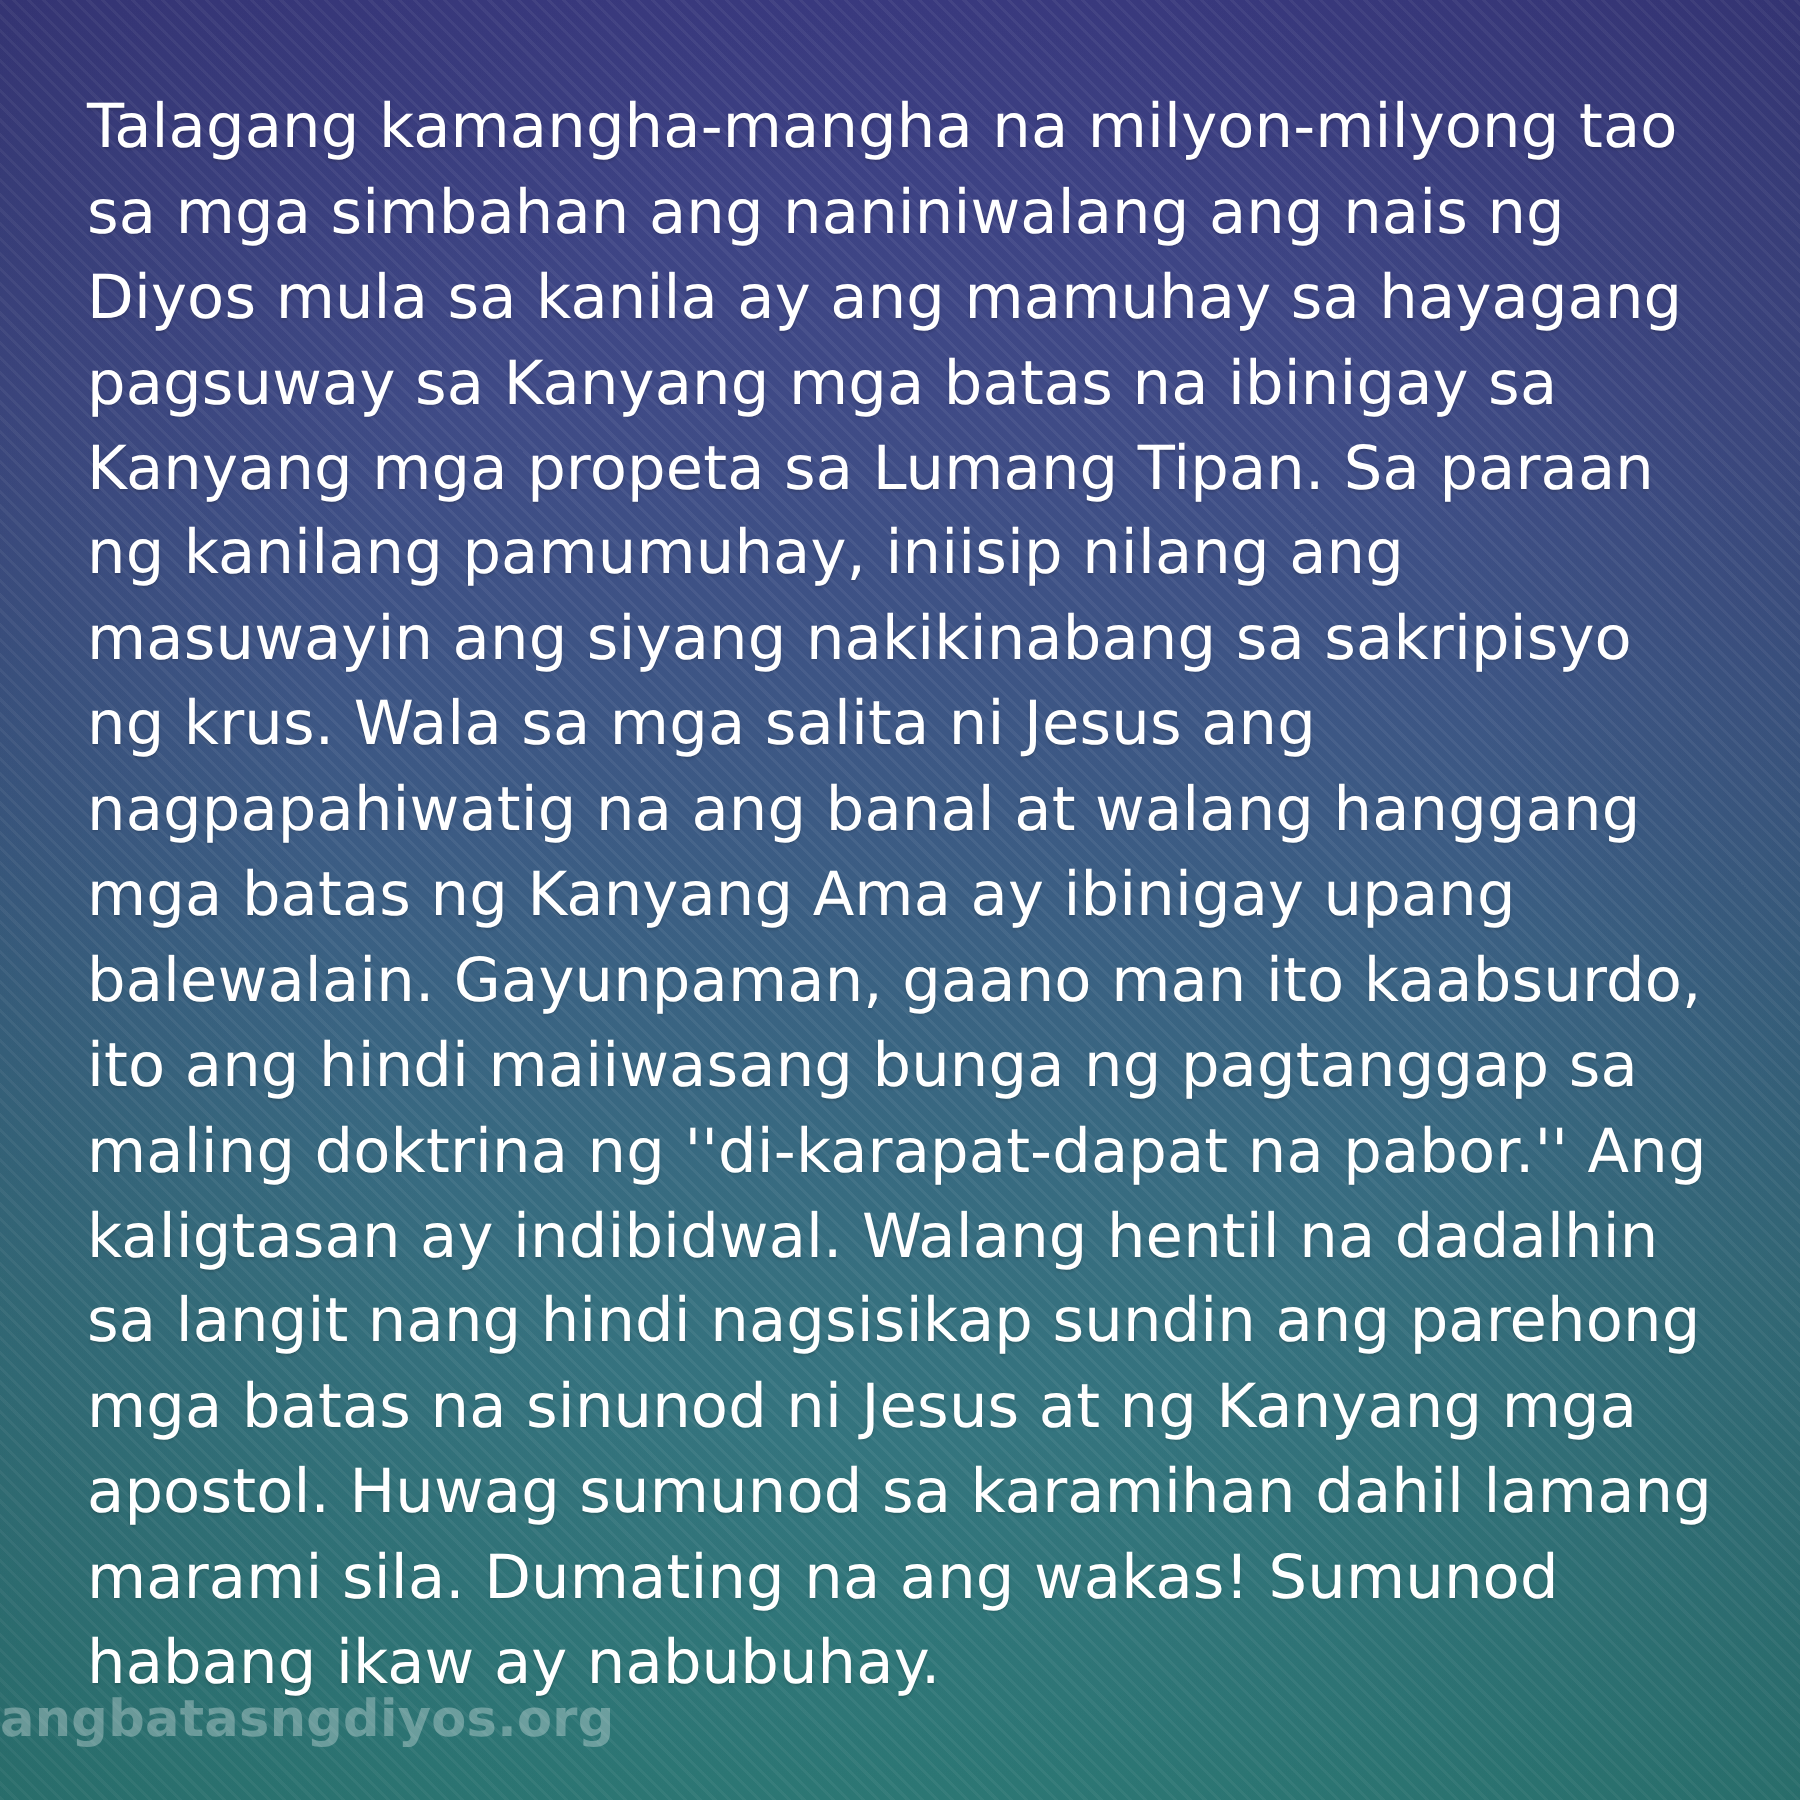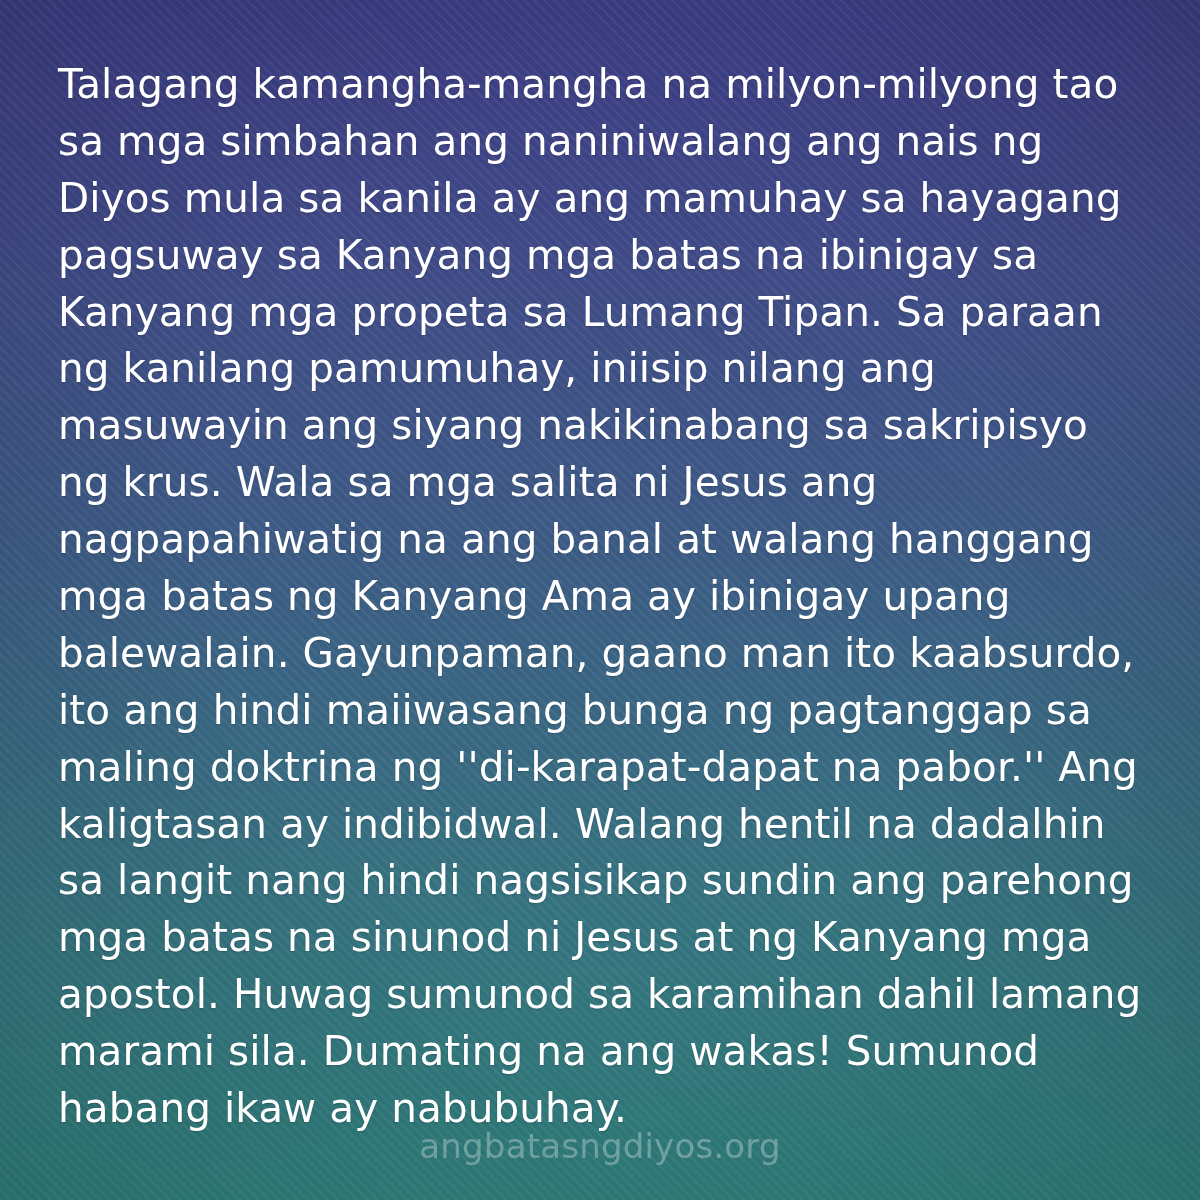--- a/index.html
+++ b/index.html
@@ -67,25 +67,25 @@
   }
 
   .spacer { flex: 1 1 auto; }
 
   #watermark {
     position: absolute;
     z-index: 3;
     left: 0;
     right: 0;
     bottom: 34px;
-    text-align: center;
+    text-align: left;
     color: rgba(255,255,255,0.30);
     font-size: 34px;
     letter-spacing: 0.2px;
-    font-weight: 400;
+    font-weight: 700;
   }
 </style>
 </head>
 <body>
 
 <div id="quote-card">
   <div class="content">
     <div id="quote-text">Talagang kamangha-mangha na milyon-milyong tao sa mga simbahan ang naniniwalang ang nais ng Diyos mula sa kanila ay ang mamuhay sa hayagang pagsuway sa Kanyang mga batas na ibinigay sa Kanyang mga propeta sa Lumang Tipan. Sa paraan ng kanilang pamumuhay, iniisip nilang ang masuwayin ang siyang nakikinabang sa sakripisyo ng krus. Wala sa mga salita ni Jesus ang nagpapahiwatig na ang banal at walang hanggang mga batas ng Kanyang Ama ay ibinigay upang balewalain. Gayunpaman, gaano man ito kaabsurdo, ito ang hindi maiiwasang bunga ng pagtanggap sa maling doktrina ng ''di-karapat-dapat na pabor.'' Ang kaligtasan ay indibidwal. Walang hentil na dadalhin sa langit nang hindi nagsisikap sundin ang parehong mga batas na sinunod ni Jesus at ng Kanyang mga apostol. Huwag sumunod sa karamihan dahil lamang marami sila. Dumating na ang wakas! Sumunod habang ikaw ay nabubuhay.</div>
     <div class="spacer"></div>
   </div>

